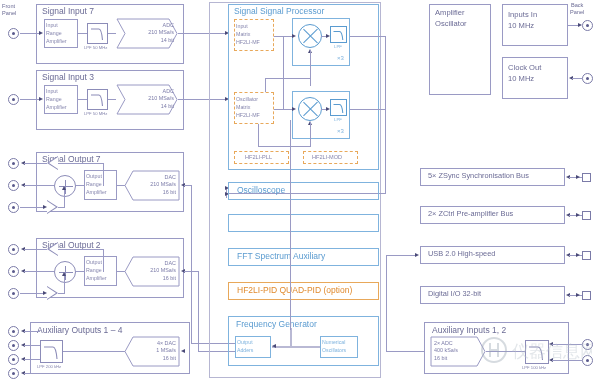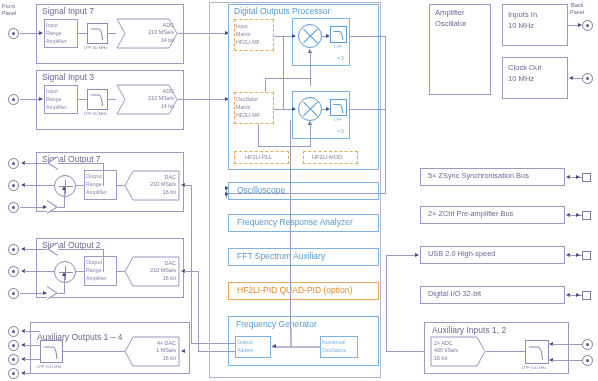--- a/index.html
+++ b/index.html
@@ -248,21 +248,21 @@
       <span>210 MSa/s</span><br>
       <span>16 bit</span>
     </div>
   </div>
   <div class="ar l" style="left:181px;top:269px;"></div>
   <div class="w h" style="left:184px;top:271px;width:15px;"></div>
   <div class="w v" style="left:198px;top:271px;height:80px;"></div>
   <div class="w h" style="left:198px;top:351px;width:37px;"></div>
 
   <div class="box" style="left:30px;top:322px;width:160px;height:52px;"></div>
-  <div class="lbl t-title" style="left:37px;top:333px;">Auxiliary Outputs 1 – 4</div>
+  <div class="lbl t-title" style="left:37px;top:326px;">Auxiliary Outputs 1 – 4</div>
 
   <div class="bnc" style="left:8px;top:326px;"></div>
   <div class="bnc" style="left:8px;top:340px;"></div>
   <div class="bnc" style="left:8px;top:354px;"></div>
   <div class="bnc" style="left:8px;top:368px;"></div>
   <div class="ar l" style="left:21px;top:329px;"></div>
   <div class="ar l" style="left:21px;top:343px;"></div>
   <div class="ar l" style="left:21px;top:357px;"></div>
   <div class="ar l" style="left:21px;top:371px;"></div>
   <div class="w h" style="left:24px;top:331px;width:16px;"></div>
@@ -285,21 +285,21 @@
       <span>4× DAC</span><br>
       <span>1 MSa/s</span><br>
       <span>16 bit</span>
     </div>
   </div>
   <div class="ar l" style="left:181px;top:349px;"></div>
 
   <div class="box" style="left:209px;top:2px;width:172px;height:376px;border-color:#b6b6d2;"></div>
 
   <div class="box blue" style="left:228px;top:4px;width:151px;height:166px;"></div>
-  <div class="lbl t-title blue" style="left:234px;top:7px;">Digital Outputs Processor</div>
+  <div class="lbl t-title blue" style="left:234px;top:7px;">Signal Signal Processor</div>
 
   <div class="box dashed-orange" style="left:234px;top:19px;width:40px;height:32px;"></div>
   <div class="lbl t-xs orange" style="left:236px;top:22px;font-size:5.3px;line-height:1.55;">
     <span>Input</span><br>
     <span>Matrix</span><br>
     <span>HF2LI-MF</span>
   </div>
 
   <div class="box dashed-orange" style="left:234px;top:92px;width:40px;height:32px;"></div>
   <div class="lbl t-xs orange" style="left:236px;top:95px;font-size:5.3px;line-height:1.55;">
@@ -365,21 +365,20 @@
   <div class="w v" style="left:385px;top:36px;height:158px;"></div>
   <div class="w h" style="left:226px;top:193px;width:160px;"></div>
   <div class="w v" style="left:226px;top:188px;height:10px;"></div>
   <div class="ar r" style="left:225px;top:186px;"></div>
   <div class="ar r" style="left:225px;top:192px;"></div>
 
   <div class="box blue" style="left:228px;top:182px;width:151px;height:18px;"></div>
   <div class="lbl t-title blue" style="left:237px;top:186px;">Oscilloscope</div>
 
   <div class="box blue" style="left:228px;top:214px;width:151px;height:18px;"></div>
-  <div class="lbl t-title blue" style="left:237px;top:218px;">Frequency Response Analyzer</div>
 
   <div class="box blue" style="left:228px;top:248px;width:151px;height:18px;"></div>
   <div class="lbl t-title blue" style="left:237px;top:252px;">FFT Spectrum Auxiliary</div>
 
   <div class="box orange" style="left:228px;top:282px;width:151px;height:18px;"></div>
   <div class="lbl t-title orange" style="left:237px;top:286px;">HF2LI-PID QUAD-PID (option)</div>
 
   <div class="box blue" style="left:228px;top:316px;width:151px;height:50px;"></div>
   <div class="lbl t-title blue" style="left:236px;top:320px;">Frequency Generator</div>
   <div class="box blue" style="left:235px;top:336px;width:36px;height:22px;"></div>
@@ -473,14 +472,23 @@
   <div class="ar l" style="left:549px;top:342px;"></div>
   <div class="w h" style="left:552px;top:344px;width:30px;"></div>
   <div class="bnc" style="left:582px;top:339px;"></div>
   <div class="ar l" style="left:549px;top:358px;"></div>
   <div class="w h" style="left:552px;top:360px;width:30px;"></div>
   <div class="bnc" style="left:582px;top:355px;"></div>
 
   <div class="w h" style="left:386px;top:351px;width:38px;"></div>
   <div class="w v" style="left:386px;top:255px;height:96px;"></div>
 
+  <div class="wm" style="left:480px;top:330px;">
+    <svg width="112" height="40" viewBox="0 0 112 40">
+      <g fill="none" stroke="#9aa6b2" stroke-width="2">
+        <circle cx="14" cy="20" r="12"></circle>
+        <path d="M10 13 L10 27 M18 13 L18 27 M10 20 L18 20"></path>
+      </g>
+      <text x="32" y="27" font-family="'DejaVu Sans',sans-serif" font-size="17" fill="#b9c3cc">仪器信息网</text>
+    </svg>
+  </div>
 
 </div>
 
 </body></html>

